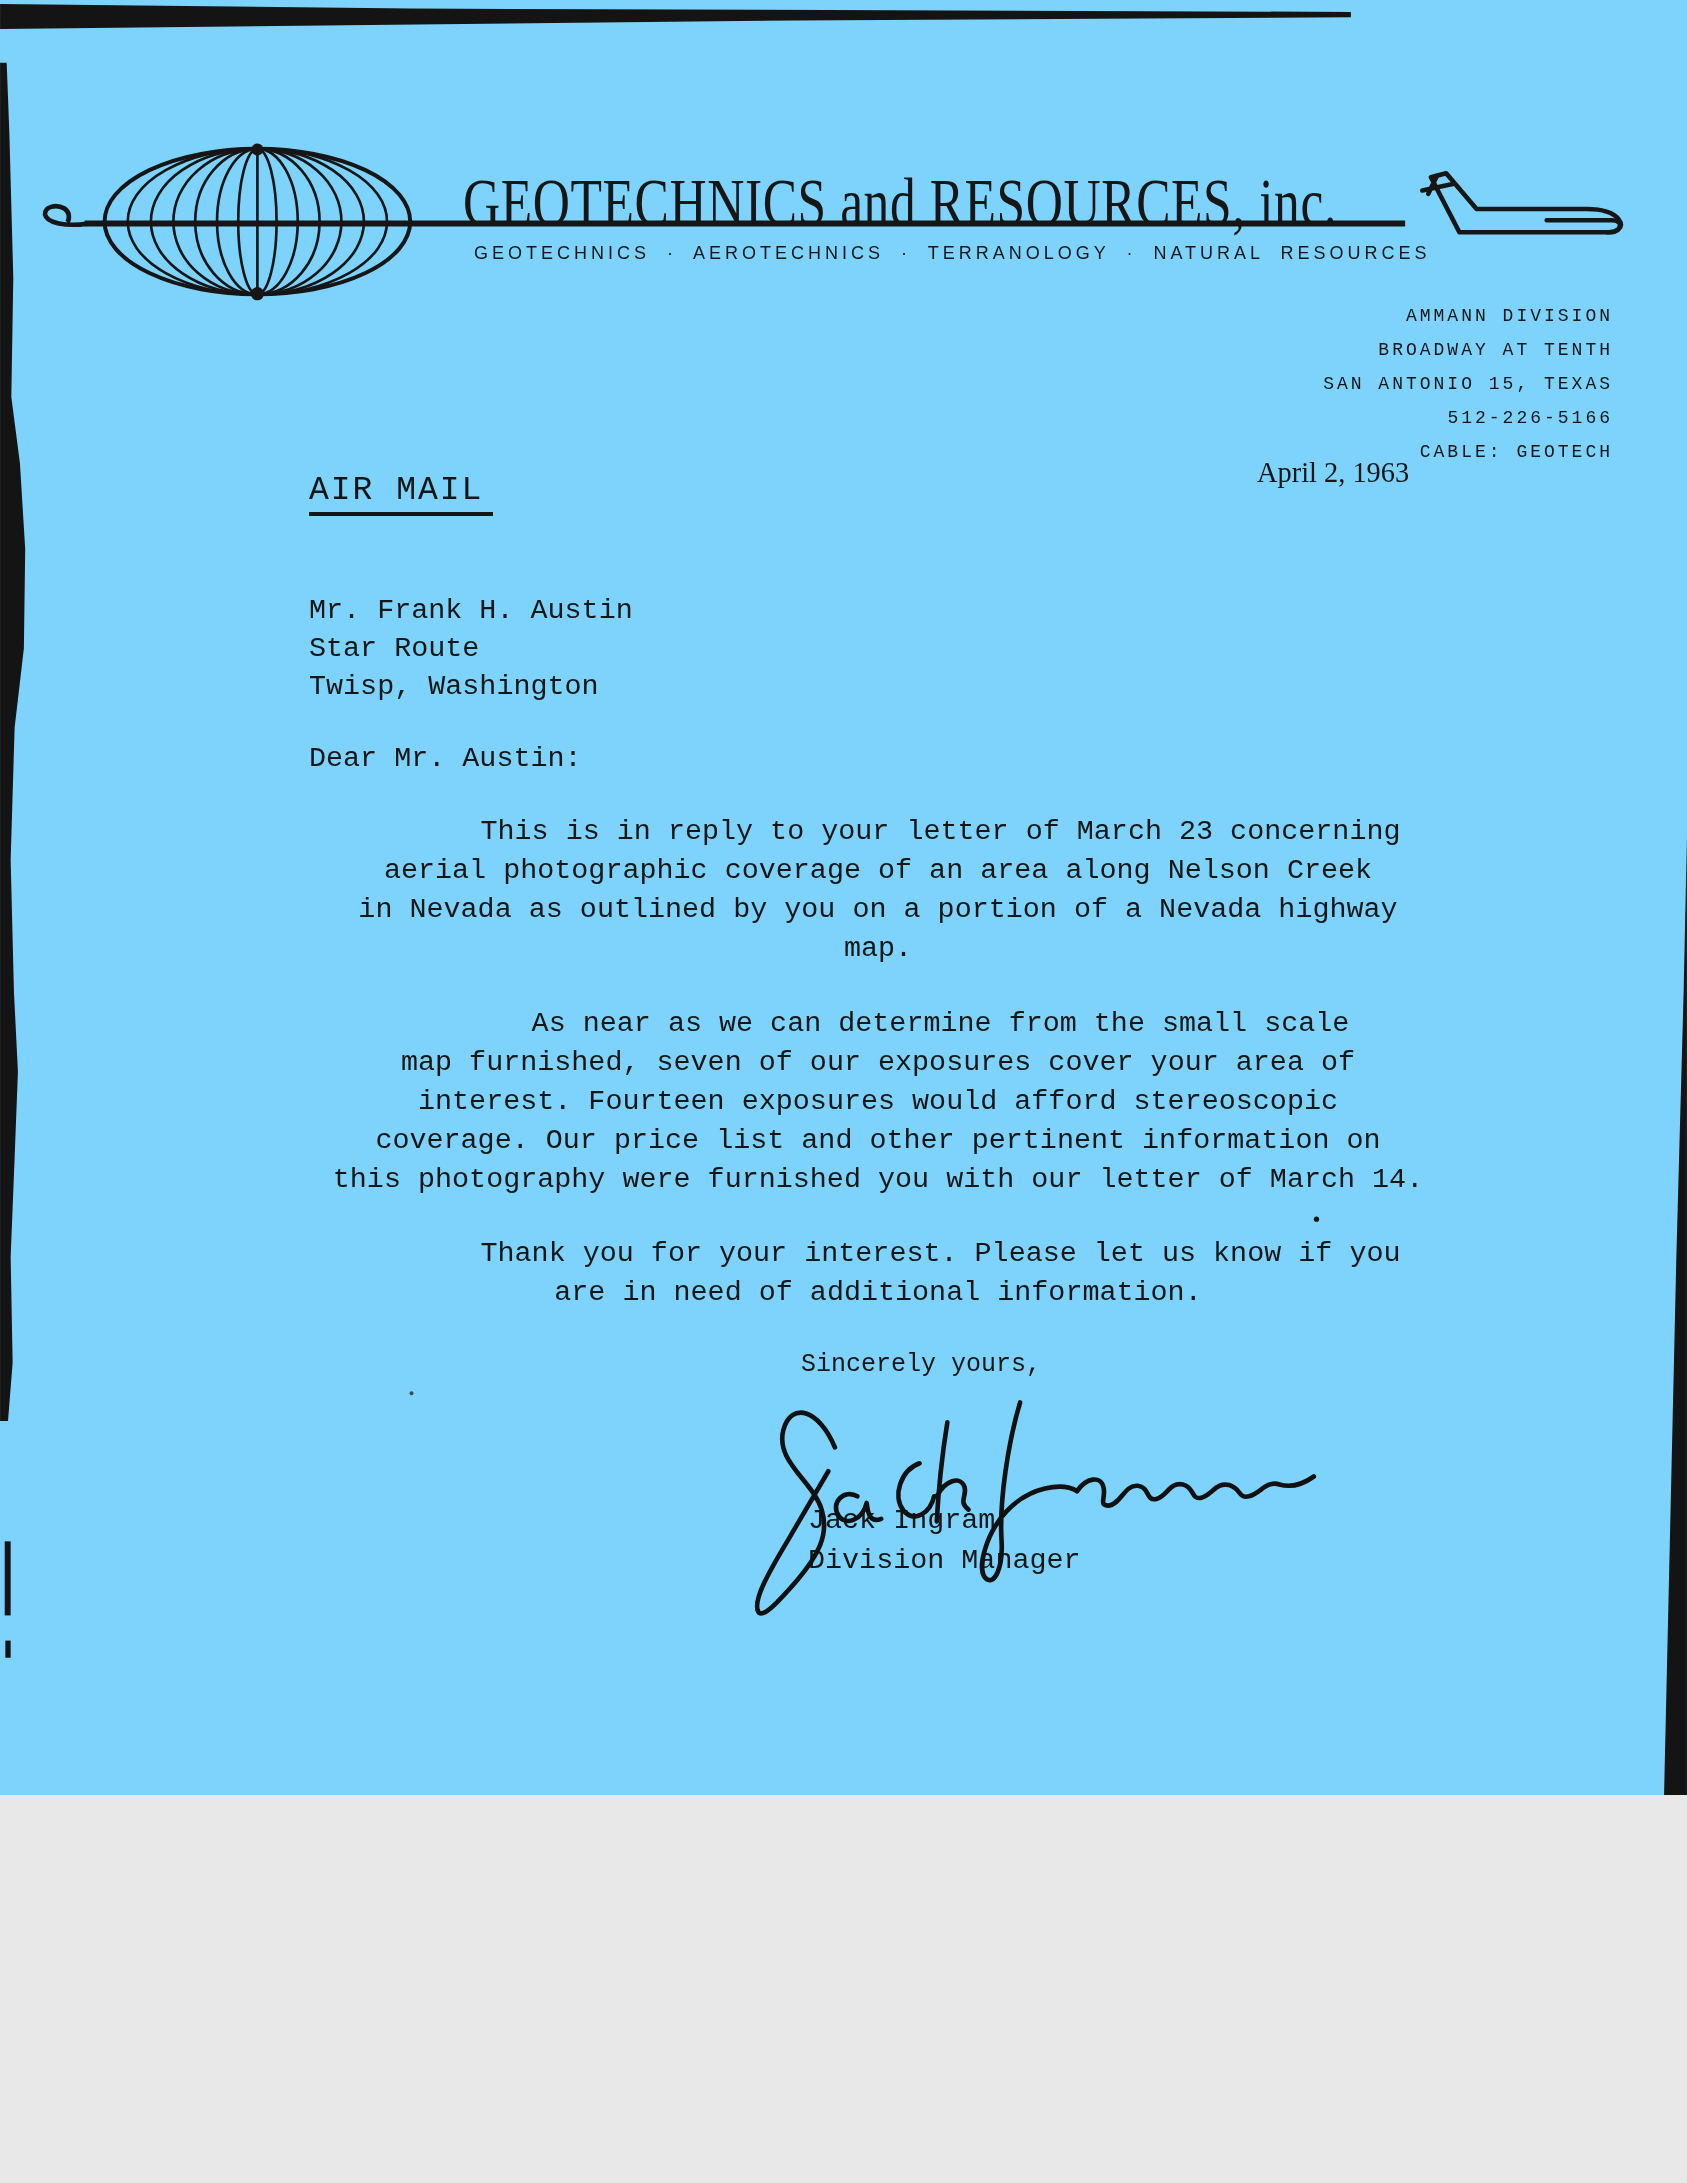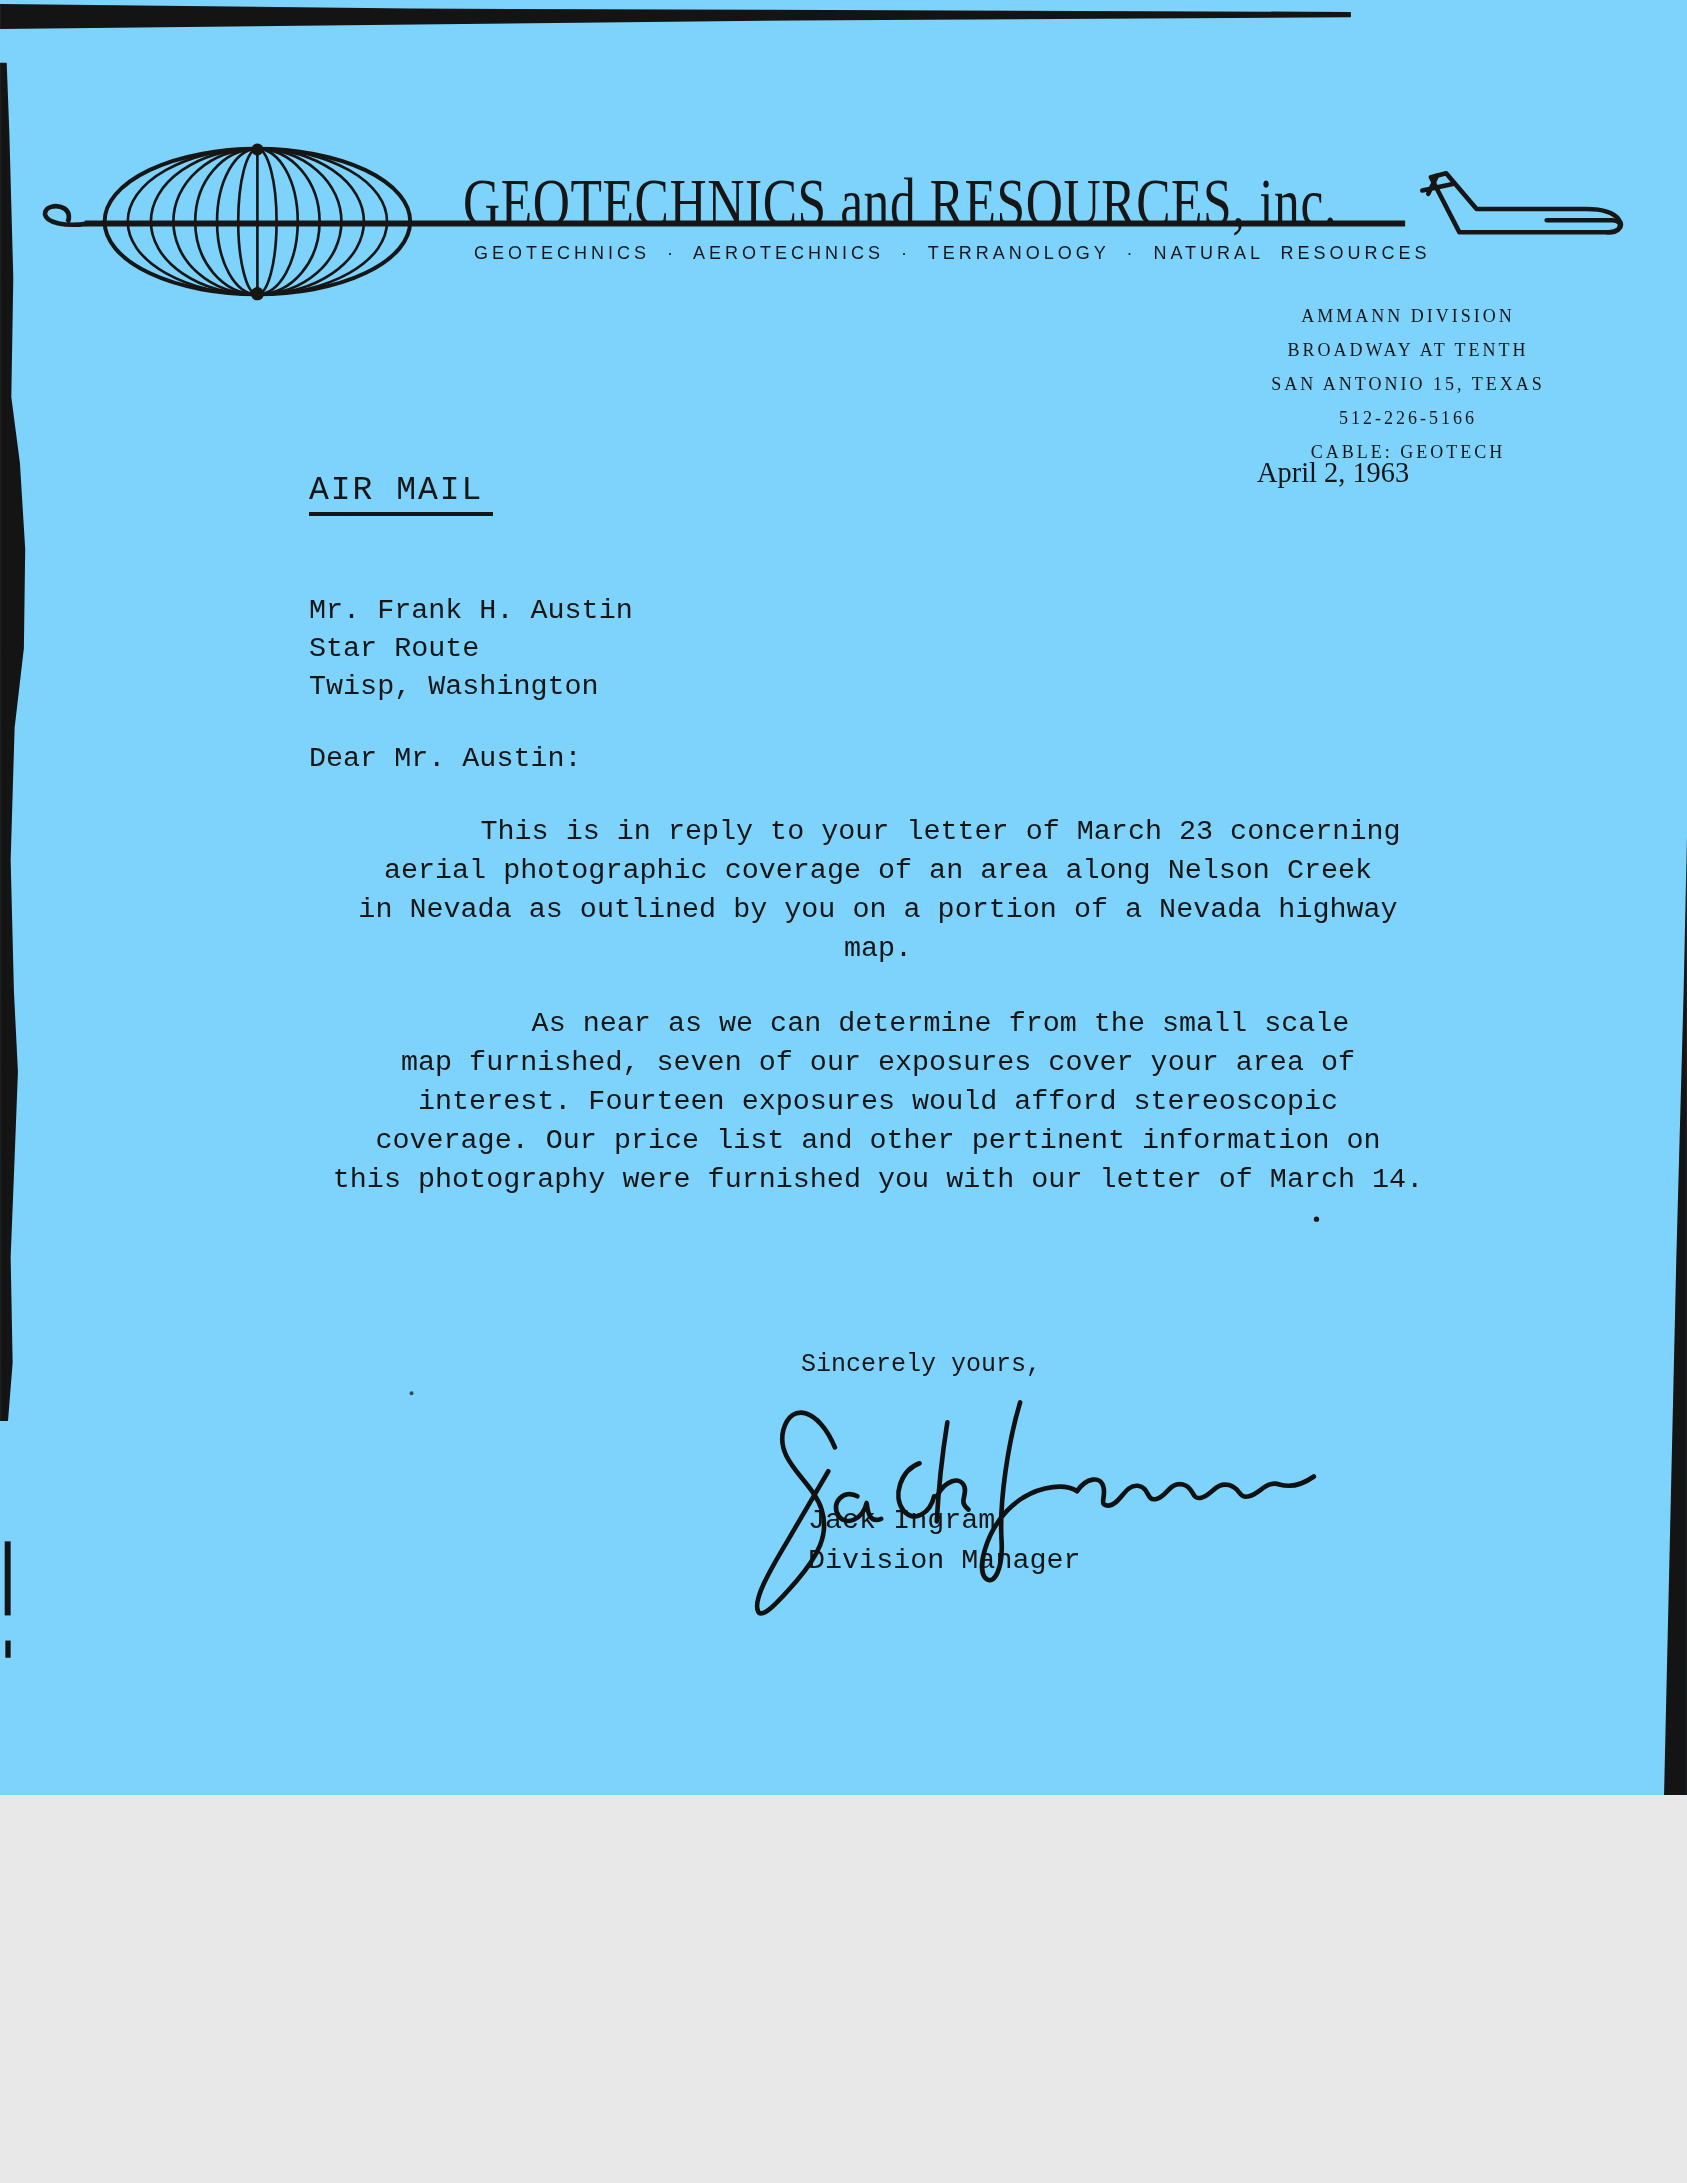--- a/index.html
+++ b/index.html
@@ -13,22 +13,22 @@
   .company{
     left:463px;top:163px;font-family:"Liberation Serif",serif;
     font-size:62px;font-weight:400;letter-spacing:0.7px;white-space:nowrap;
     transform:scale(.83,1.10);transform-origin:left top;z-index:2;
   }
   .tagline{
     left:474px;top:243px;font-family:"Liberation Sans",sans-serif;
     font-size:18px;letter-spacing:4px;word-spacing:8px;white-space:nowrap;z-index:2;
   }
   .division{
-    left:1203px;top:299px;width:410px;text-align:center;
-    font-family:Liberation Serif, serif;font-size:18px;
+    left:1203px;top:299px;width:410px;text-align:right;
+    font-family:Liberation Mono, monospace;font-size:18px;
     letter-spacing:3px;line-height:34px;z-index:2;
   }
   
   .date{left:1257px;top:457px;font-size:28.4px;white-space:nowrap;z-index:2;font-family:Liberation Serif, serif;}
   .airmail{
     left:309px;top:472px;font-size:33px;letter-spacing:2px;white-space:nowrap;
     border-bottom:4.6px solid #161616;padding:0 9.3px 3.3px 0;z-index:2;
   }
   .recipient{left:309px;top:592px;font-size:28.4px;line-height:38px;z-index:2;}
   .salutation{left:309px;top:742px;font-size:28.4px;z-index:2;}
@@ -70,20 +70,22 @@
   <div class="abs salutation">Dear Mr. Austin:</div>
   <p class="abs para pre indent p1">This is in reply to your letter of March 23 concerning
 aerial photographic coverage of an area along Nelson Creek
 in Nevada as outlined by you on a portion of a Nevada highway
 map.</p>
   <p class="abs para pre indent p2">As near as we can determine from the small scale
 map furnished, seven of our exposures cover your area of
 interest.  Fourteen exposures would afford stereoscopic
 coverage.  Our price list and other pertinent information on
 this photography were furnished you with our letter of March 14.</p>
+  <p class="abs para pre indent p3">Thank you for your interest.  Please let us know if you
+are in need of additional information.</p>
   <div class="abs closing">Sincerely yours,</div>
   <div class="abs typedname">
     <div>Jack Ingram</div>
     <div>Division Manager</div>
   </div>
 
   <div class="abs footer">WHITE PLAINS · WASHINGTON · NEW YORK · SAN ANTONIO · PHILADELPHIA · DENVER · SAN FRANCISCO · MEXICO · CHILE · PERU · ARGENTINA</div>
   <div class="abs pagenum">175</div>
 
   <svg class="abs art" viewBox="0 0 2550 3300">

